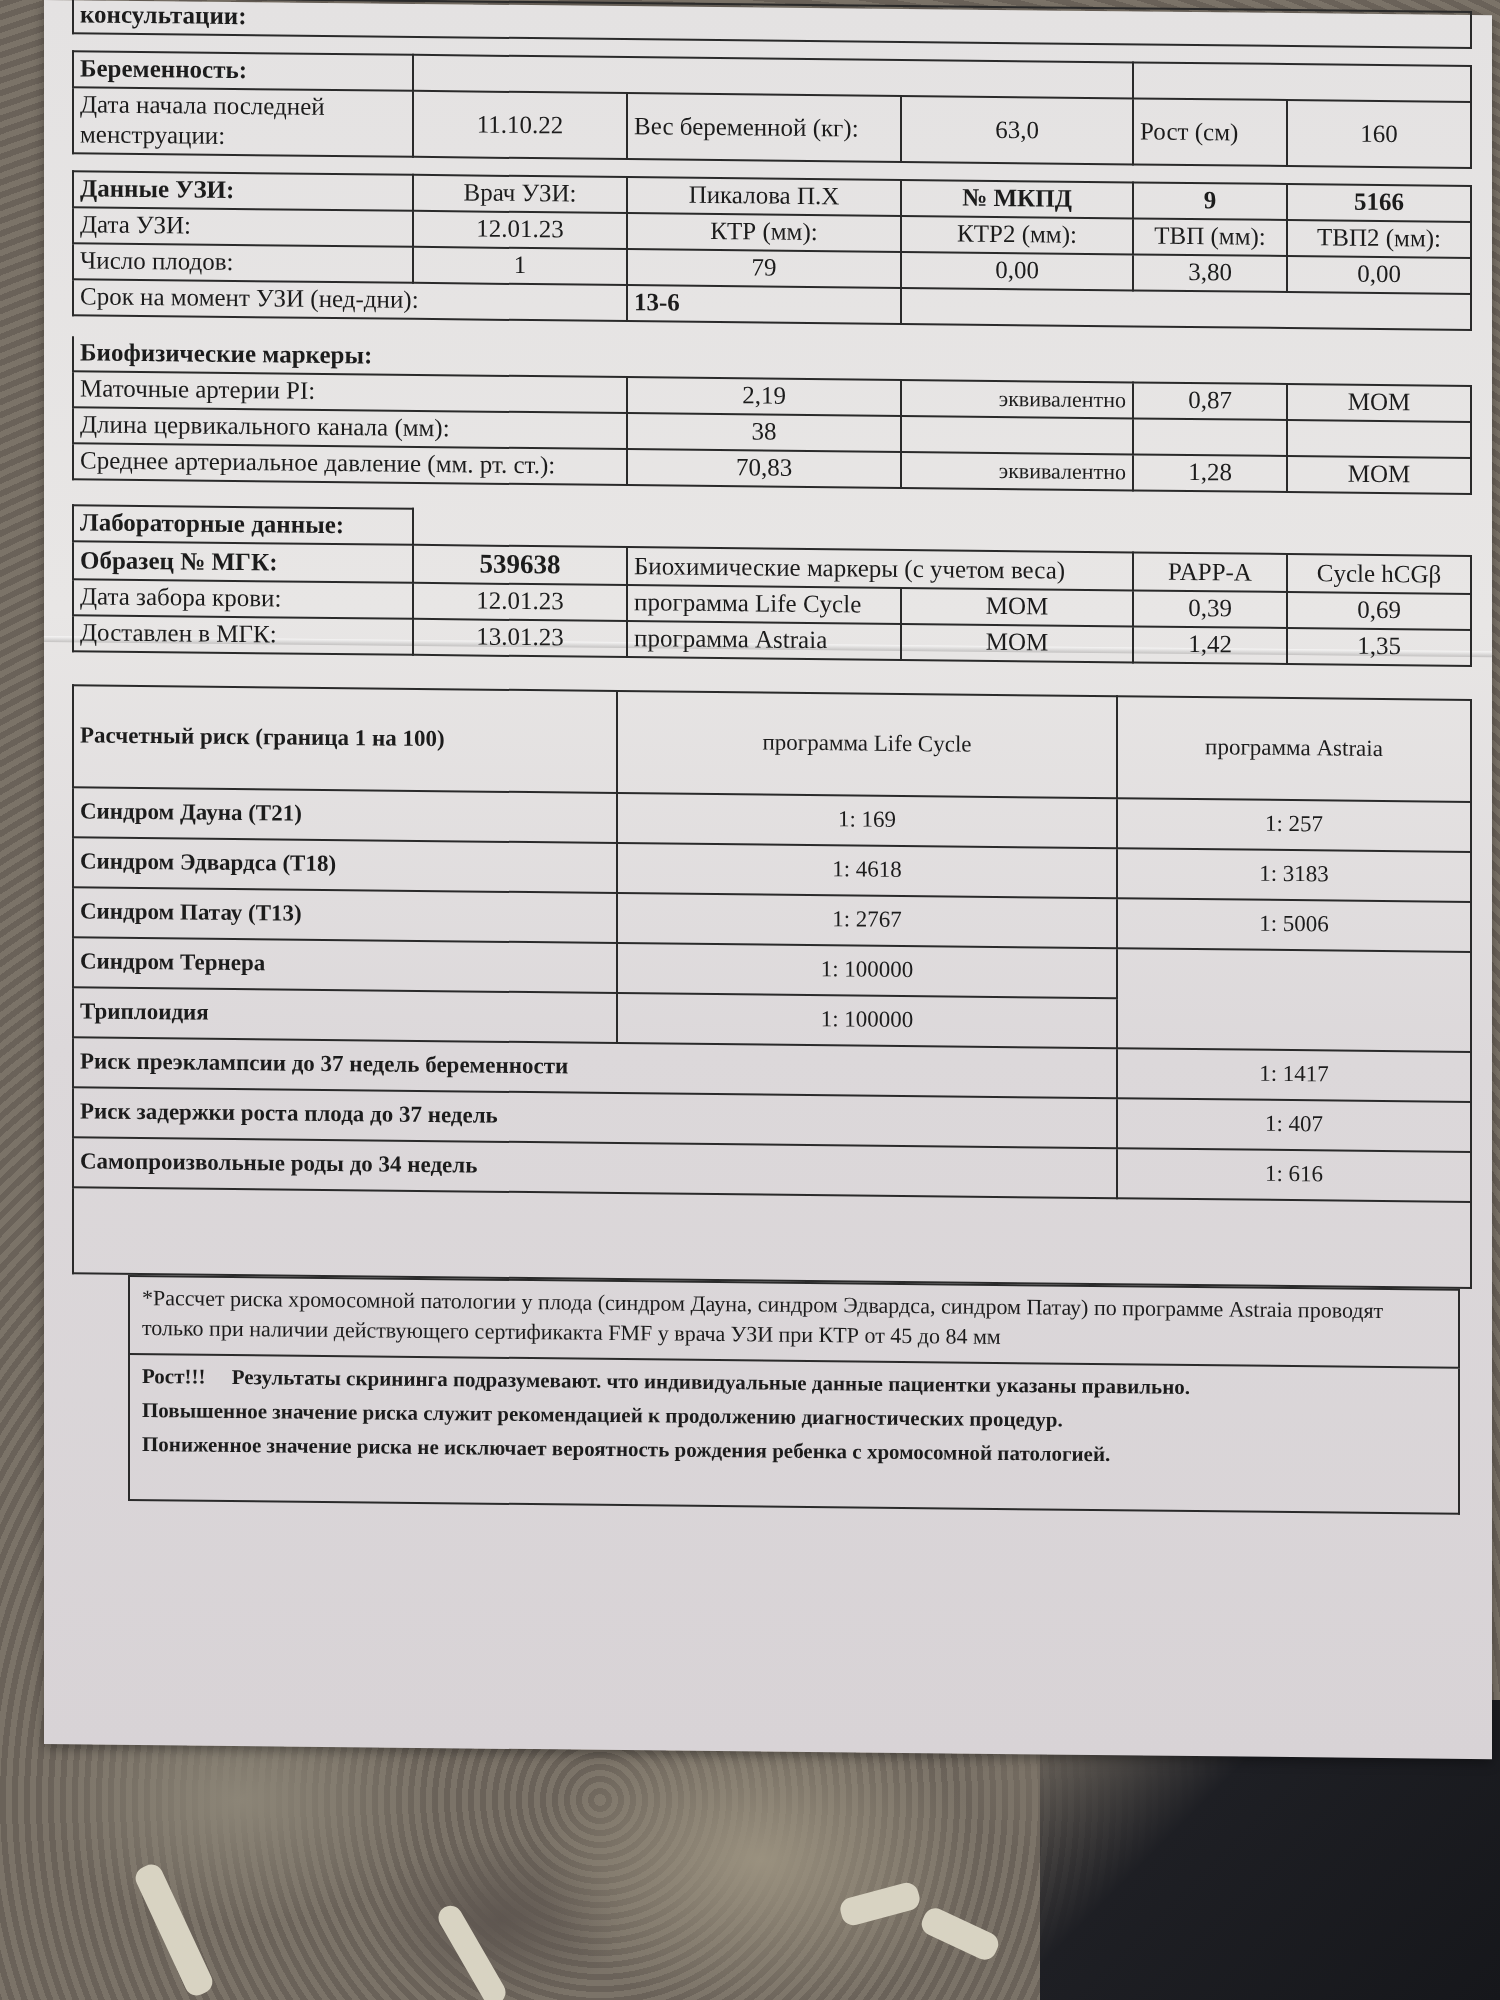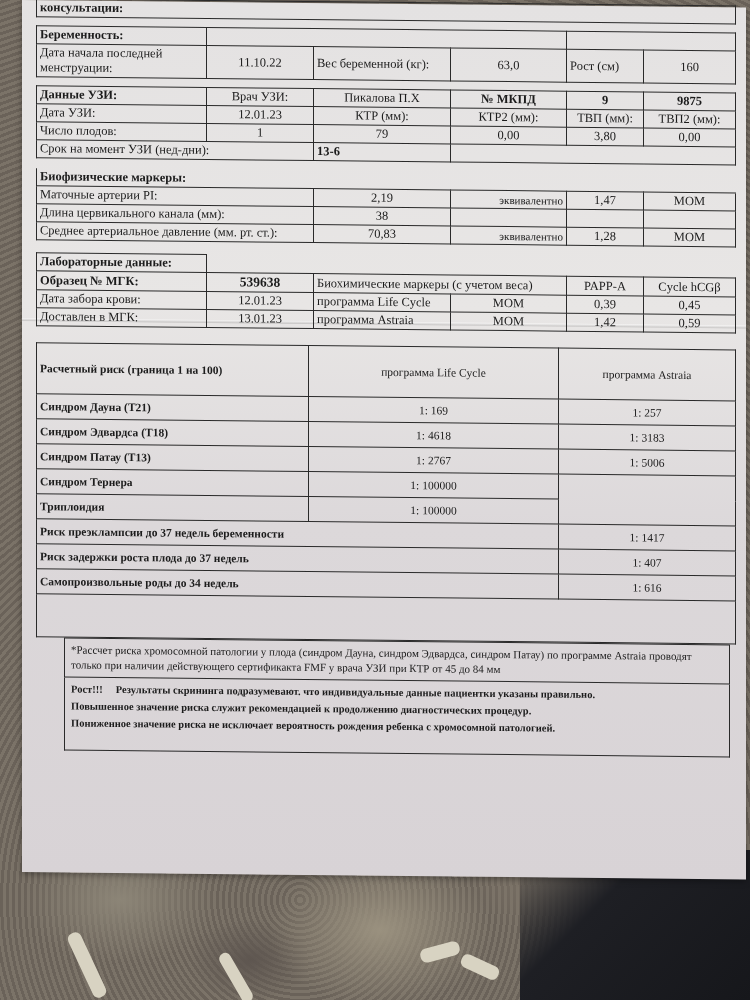--- a/index.html
+++ b/index.html
@@ -93,21 +93,21 @@
           <col style="width:77px">
           <col>
         </colgroup>
       <tbody>
           <tr>
         <td class="b">Данные УЗИ:</td>
         <td class="c">Врач УЗИ:</td>
         <td class="c">Пикалова П.Х</td>
         <td class="c b">№ МКПД</td>
         <td class="c b">9</td>
-        <td class="c b">9875</td>
+        <td class="c b">5166</td>
       </tr>
       <tr>
         <td>Дата УЗИ:</td>
         <td class="c">12.01.23</td>
         <td class="c">КТР (мм):</td>
         <td class="c">КТР2 (мм):</td>
         <td class="c">ТВП (мм):</td>
         <td class="c">ТВП2 (мм):</td>
       </tr>
       <tr>
@@ -135,21 +135,21 @@
           <col>
         </colgroup>
       <tbody>
           <tr>
             <td colspan="5" class="b" style="border-top:none;border-right:none;">Биофизические маркеры:</td>
           </tr>
       <tr>
         <td>Маточные артерии PI:</td>
         <td class="c">2,19</td>
         <td style="text-align:right;font-size:11px;">эквивалентно</td>
-        <td class="c">1,47</td>
+        <td class="c">0,87</td>
         <td class="c">МОМ</td>
       </tr>
       <tr>
         <td>Длина цервикального канала (мм):</td>
         <td class="c">38</td>
         <td></td>
         <td class="c"></td>
         <td class="c"></td>
       </tr>
       <tr>
@@ -182,29 +182,29 @@
         <td colspan="2">Биохимические маркеры (с учетом веса)</td>
         <td class="c">PAPP-A</td>
         <td class="c">Cycle hCGβ</td>
       </tr>
       <tr>
         <td>Дата забора крови:</td>
         <td class="c">12.01.23</td>
         <td>программа Life Cycle</td>
         <td class="c">МОМ</td>
         <td class="c">0,39</td>
-        <td class="c">0,45</td>
+        <td class="c">0,69</td>
       </tr>
       <tr>
         <td>Доставлен в МГК:</td>
         <td class="c">13.01.23</td>
         <td>программа  Astraia</td>
         <td class="c">МОМ</td>
         <td class="c">1,42</td>
-        <td class="c">0,59</td>
+        <td class="c">1,35</td>
       </tr>
     </tbody>
       </table>
 
     <table class="risk" style="margin-top:16px;">
       <colgroup>
           <col style="width:272px">
           <col style="width:250px">
           <col>
         </colgroup>

